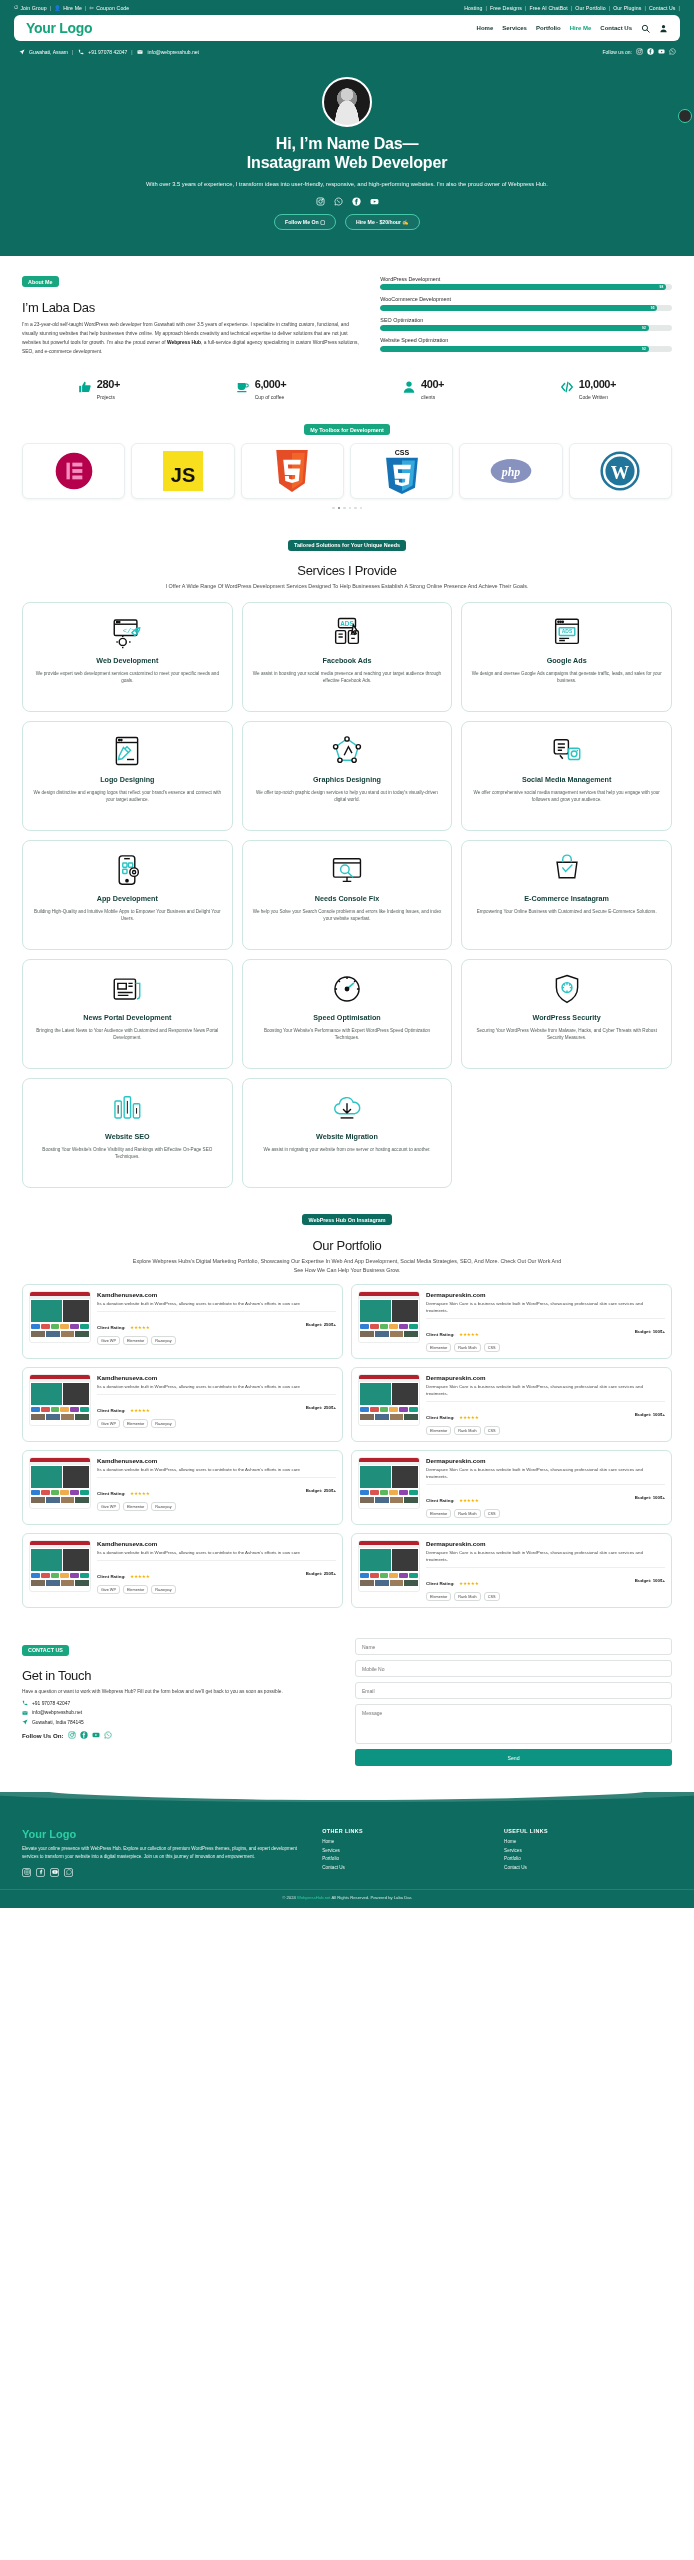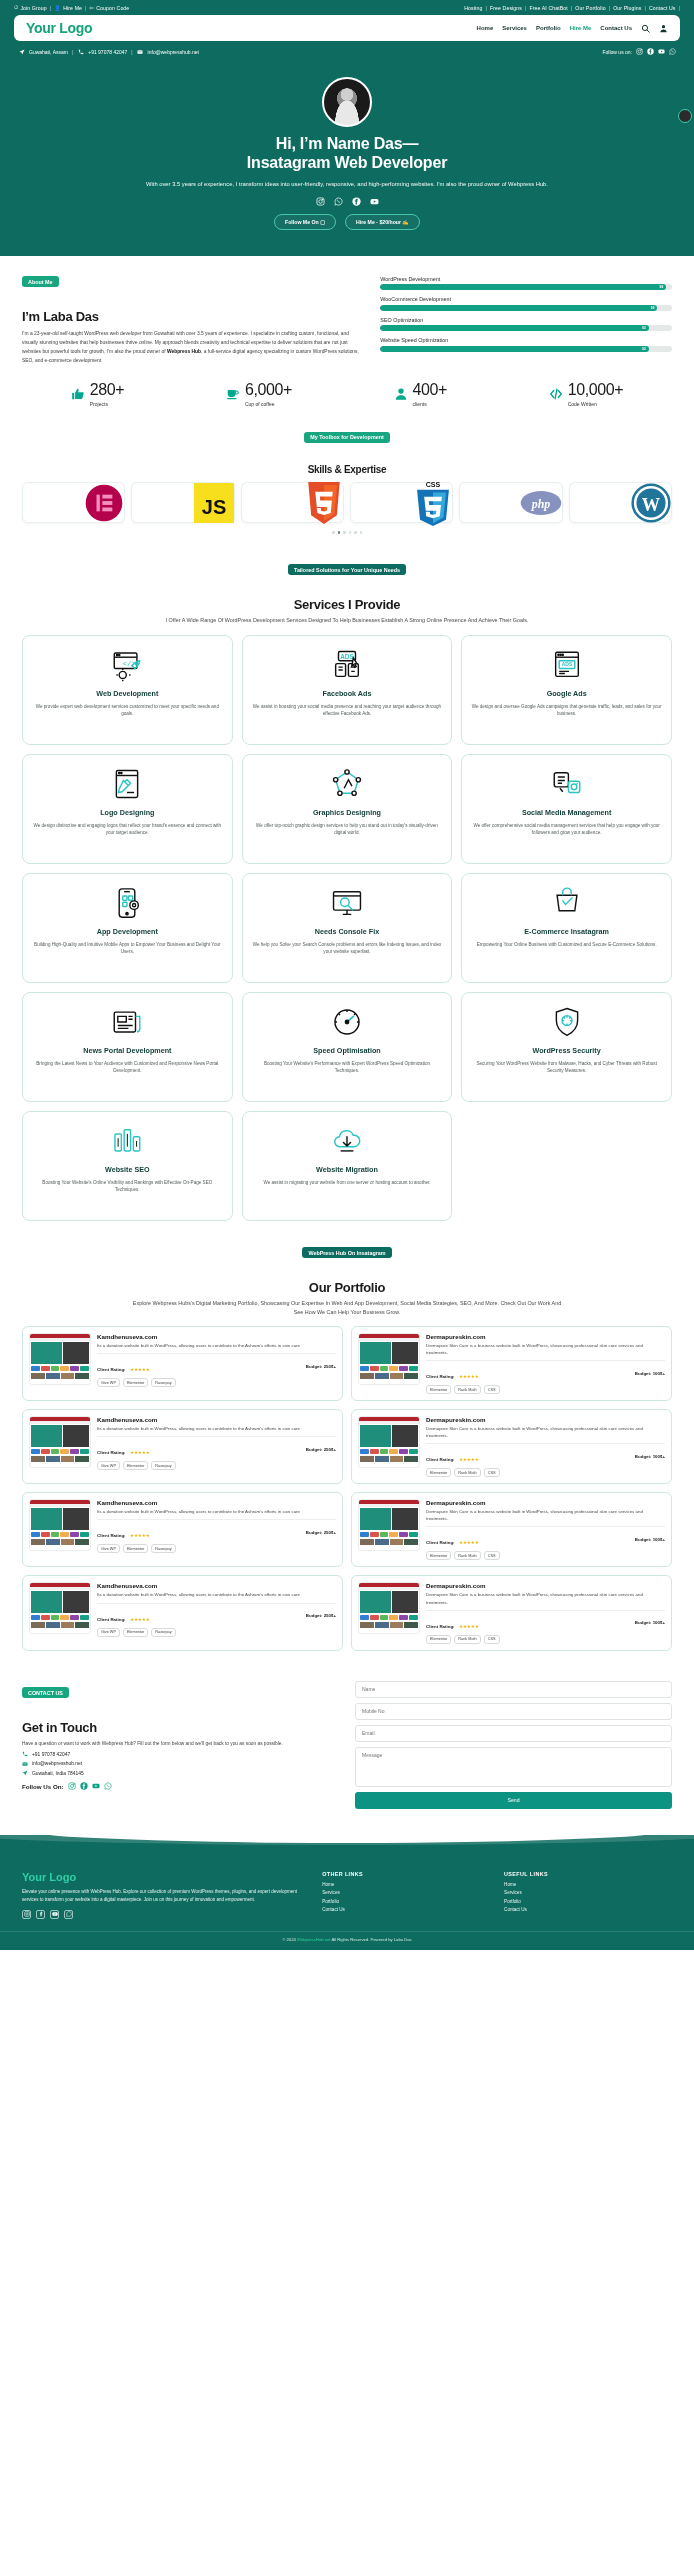--- a/index.html
+++ b/index.html
@@ -67,49 +67,49 @@
     font-size:5.2px; font-weight:bold; padding:4px 10px; white-space:nowrap;
     background:rgba(255,255,255,.04);
   }
   
   .section { padding:14px 22px; }
   .badge {
     display:inline-block; background:#17a67f; color:#fff;
     font-size:5.4px; padding:2.5px 6px; border-radius:3px; font-weight:600;
   }
   .badge.dark { background:#0d6b5f; }
-  .sec-title { font-size:13px; font-weight:bold; margin-top:21px; letter-spacing:-.3px; }
+  .sec-title { font-size:13px; font-weight:normal; margin-top:12px; letter-spacing:-.3px; }
   .sec-sub { font-size:5.4px; line-height:1.7; color:#4a4a4a; margin-top:4px; }
   .center { text-align:center; }
   
   .about { display:flex; gap:16px; padding:14px 22px 6px; align-items:flex-start; }
   .about-left { width:54%; }
   .about-left p { font-size:4.9px; line-height:1.85; color:#3d3d3d; margin-top:5px; }
   .about-left p b { color:#111; }
   .about-right { width:46%; padding-top:6px; }
   .skill { margin-bottom:6px; }
   .skill-label { font-size:5.4px; color:#2a2a2a; margin-bottom:2.5px; }
   .skill-track { height:6px; background:#e4e9e8; border-radius:3px; position:relative; overflow:hidden; }
   .skill-fill { height:100%; background:#12a085; border-radius:3px; position:relative; }
   .skill-pct {
     position:absolute; right:3px; top:50%; transform:translateY(-50%);
     font-size:3.2px; color:#fff; font-weight:bold;
   }
   
   .stats { display:flex; justify-content:space-around; padding:10px 20px 14px; }
   .stat { display:flex; align-items:center; gap:5px; }
   .stat-ico { color:#00a98f; width:14px; height:14px; display:flex; align-items:center; justify-content:center; }
-  .stat-num { font-size:16px; font-weight:normal; line-height:1; letter-spacing:-.4px; }
+  .stat-num { font-size:11px; font-weight:bold; line-height:1; letter-spacing:-.4px; }
   .stat-lbl { font-size:5px; color:#333; margin-top:2px; }
   
   .tools { padding:4px 22px 10px; }
   .tool-row { display:flex; gap:6px; margin-top:7px; justify-content:center; }
   .tool-card {
     flex:1; background:#fff; border:1px solid #e7f0ee; border-radius:6px;
-    height:41px; display:flex; align-items:center; justify-content:flex-end;
+    height:56px; display:flex; align-items:center; justify-content:center;
     box-shadow:0 1px 3px rgba(0,0,0,.05);
   }
   .dots { display:flex; justify-content:center; gap:3px; margin-top:8px; }
   .dot { width:2.5px;height:2.5px;border-radius:50%;background:#d6dedd; }
   .dot.on { background:#6b7a78; }
   
   .svc-grid { display:grid; grid-template-columns:repeat(3,1fr); gap:9px; margin-top:10px; }
   .svc-card {
     border:1px solid #cfe7e2; border-radius:8px; background:#fff;
     padding:12px 9px 13px; text-align:center; min-height:110px;
@@ -448,21 +448,20 @@
     <span>
       <span class="stat-num">10,000+</span>
       <span class="stat-lbl" style="display:block">Code Written</span>
     </span>
   </div>
 </div>
 
 <div class="tools">
   <div class="center">
     <span class="badge">My Toolbox for Development</span>
-    <div class="sec-title" style="font-size:10px">Skills &amp; Expertise</div>
   </div>
   <div class="tool-row">
     <div class="tool-card">
       <span>
         <svg width="40" height="40" viewBox="0 0 48 48">
             <circle cx="24" cy="24" r="22" fill="#b5004b"></circle>
             <rect x="15" y="14" width="4" height="20" fill="#f48fc0"></rect>
             <rect x="22" y="14" width="12" height="4.6" fill="#f48fc0"></rect>
             <rect x="22" y="21.7" width="12" height="4.6" fill="#f48fc0"></rect>
             <rect x="22" y="29.4" width="12" height="4.6" fill="#f48fc0"></rect>

